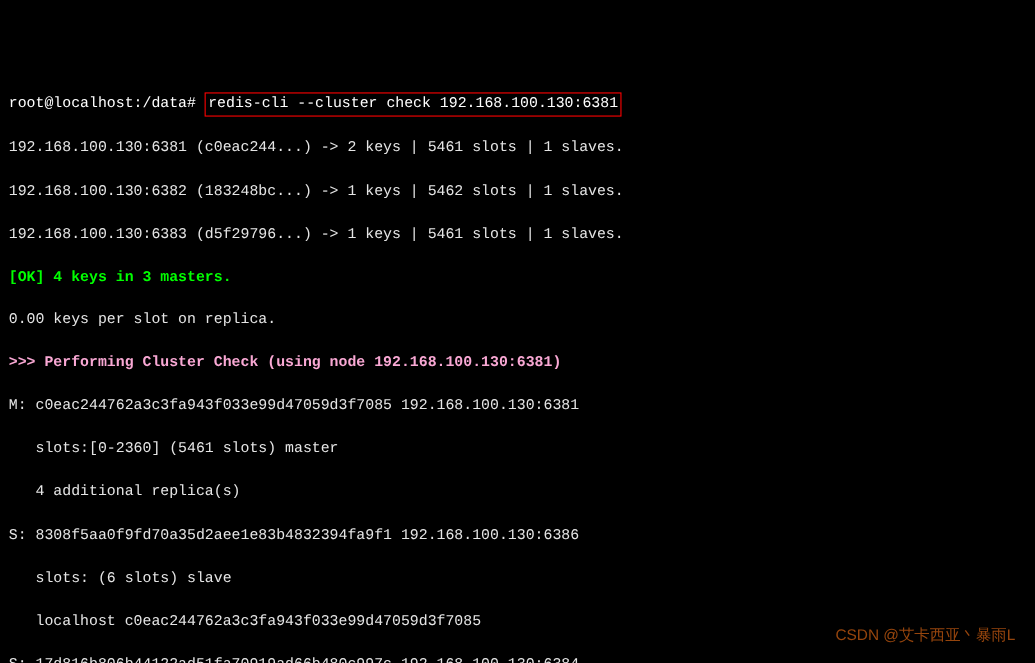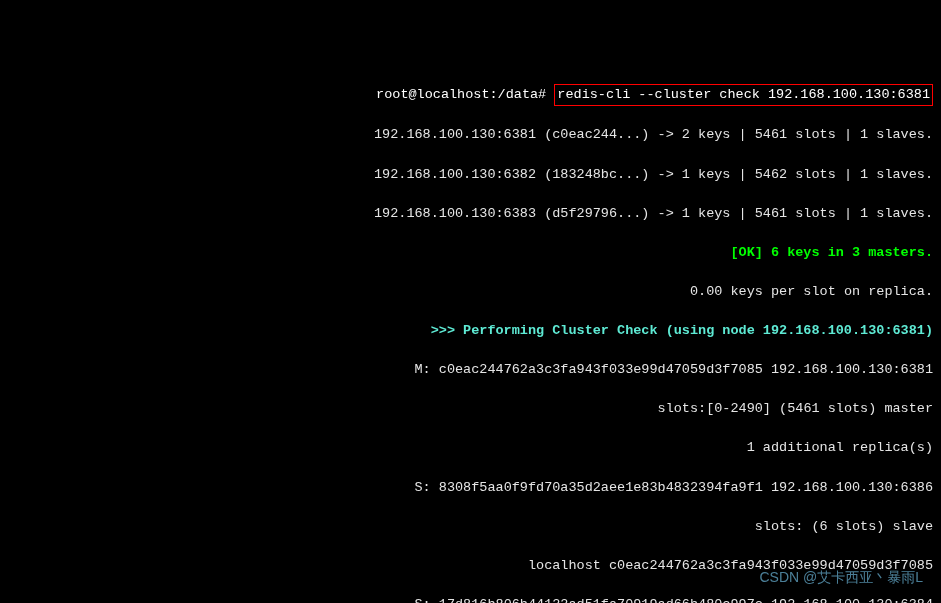--- a/index.html
+++ b/index.html
@@ -21,47 +21,47 @@
       position: relative;
     }
     .prompt { color: #fff; }
     .cmd-highlight {
       border: 1px solid red;
       padding: 0 2px;
       display: inline-block;
     }
     .white { color: #e5e5e5; }
     .ok-green { color: #00ff00; font-weight: bold; }
-    .bold-white { color: #5eead4; font-weight: bold; }
+    .bold-white { color: #f9a8d4; font-weight: bold; }
     .watermark {
       position: absolute;
       bottom: 16px;
       right: 18px;
-      color: #7dd3fc;
+      color: #f97316;
       opacity: 0.6;
       font-family: sans-serif;
       font-size: 14px;
     }
-    .line { display: block; text-align: right; }
+    .line { display: block; }
   </style>
 </head>
 <body>
 
 
 
 <span class="line"><span class="prompt">root@localhost:/data# </span><span class="cmd-highlight">redis-cli --cluster check 192.168.100.130:6381</span></span>
 <span class="line white">192.168.100.130:6381 (c0eac244...) -&gt; 2 keys | 5461 slots | 1 slaves.</span>
 <span class="line white">192.168.100.130:6382 (183248bc...) -&gt; 1 keys | 5462 slots | 1 slaves.</span>
 <span class="line white">192.168.100.130:6383 (d5f29796...) -&gt; 1 keys | 5461 slots | 1 slaves.</span>
-<span class="line ok-green">[OK] 6 keys in 3 masters.</span>
+<span class="line ok-green">[OK] 4 keys in 3 masters.</span>
 <span class="line white">0.00 keys per slot on replica.</span>
 <span class="line bold-white">&gt;&gt;&gt; Performing Cluster Check (using node 192.168.100.130:6381)</span>
 <span class="line white">M: c0eac244762a3c3fa943f033e99d47059d3f7085 192.168.100.130:6381</span>
-<span class="line white">   slots:[0-2490] (5461 slots) master</span>
-<span class="line white">   1 additional replica(s)</span>
+<span class="line white">   slots:[0-2360] (5461 slots) master</span>
+<span class="line white">   4 additional replica(s)</span>
 <span class="line white">S: 8308f5aa0f9fd70a35d2aee1e83b4832394fa9f1 192.168.100.130:6386</span>
 <span class="line white">   slots: (6 slots) slave</span>
 <span class="line white">   localhost c0eac244762a3c3fa943f033e99d47059d3f7085</span>
 <span class="line white">S: 17d816b806b44122ad51fa70919ad66b480c997c 192.168.100.130:6384</span>
 
 
 
 
 
 

